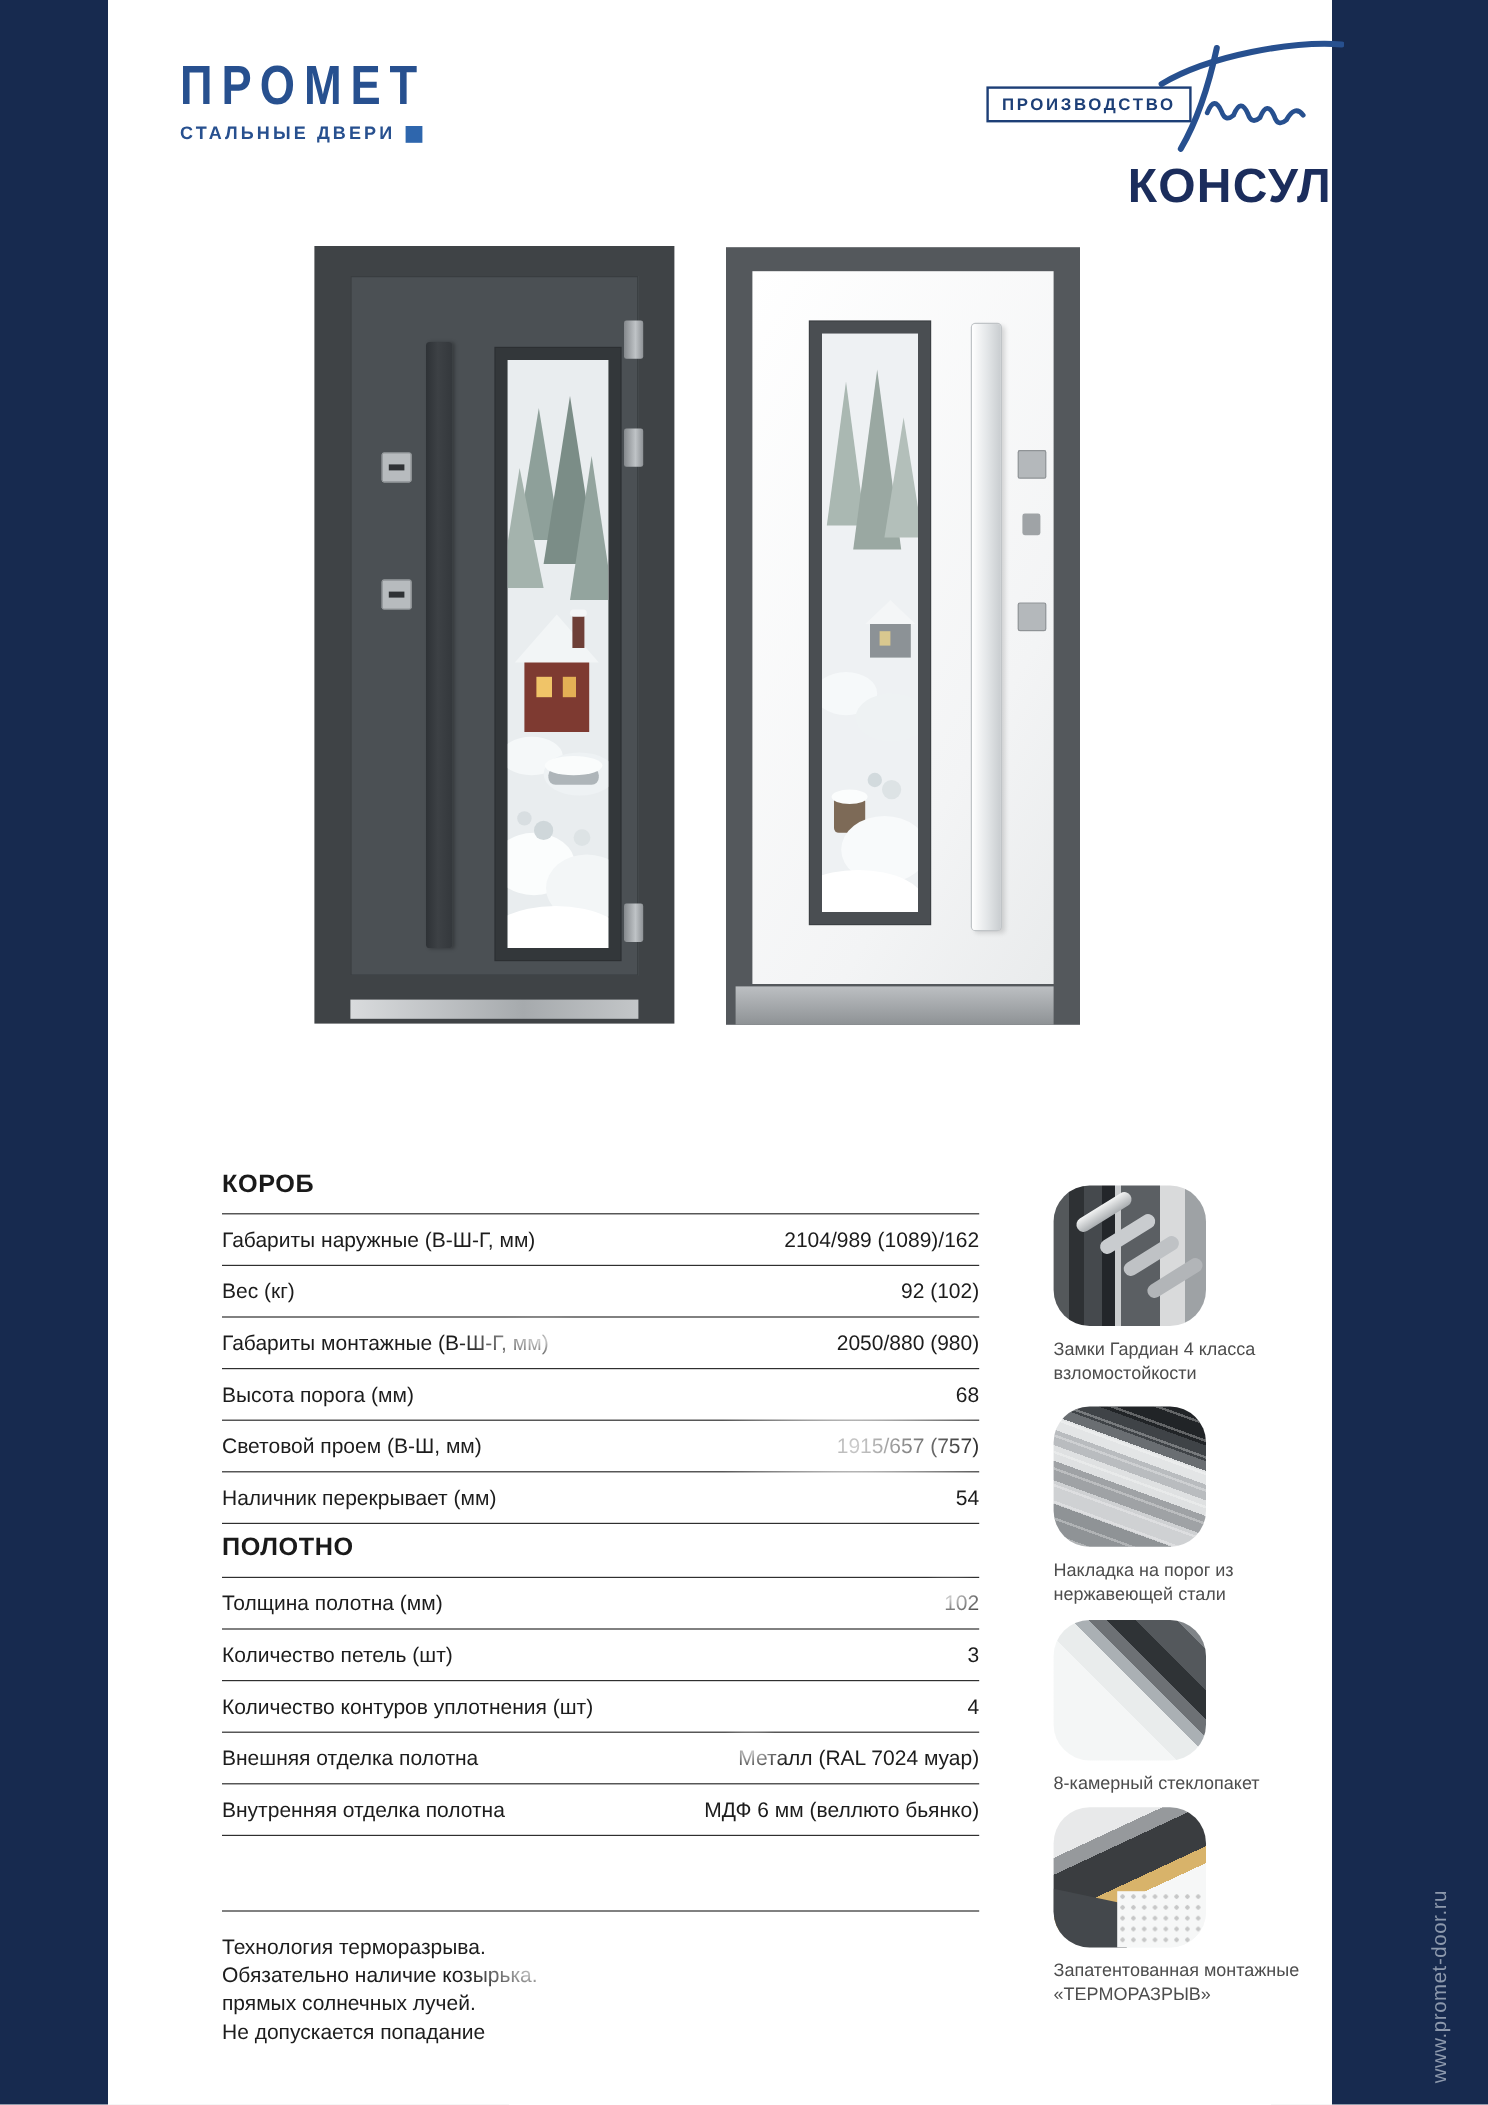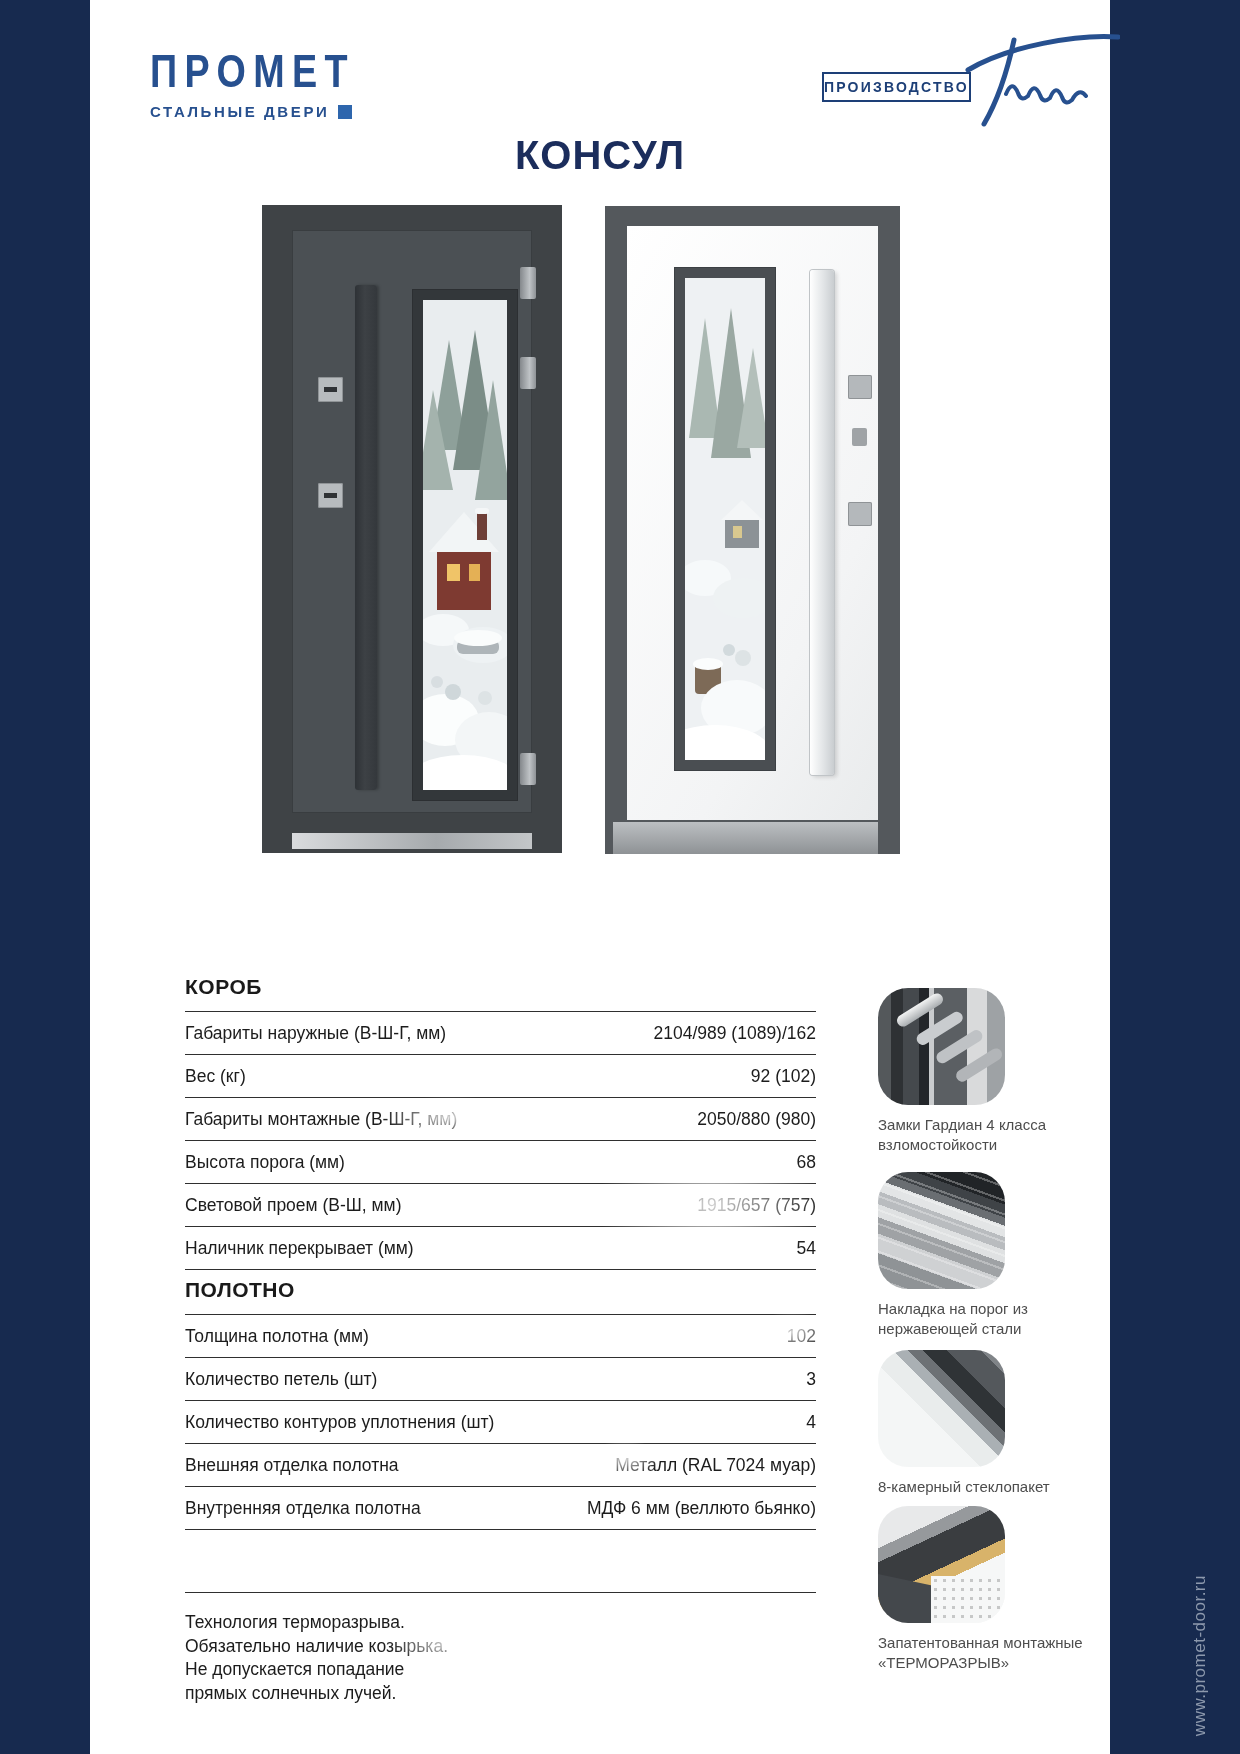--- a/index.html
+++ b/index.html
@@ -25,28 +25,28 @@
     font-size:46px;font-weight:800;letter-spacing:9px;line-height:1;
     transform:scaleX(.82);transform-origin:left center;white-space:nowrap;
   }
   .logo-sub{display:flex;align-items:center;gap:9px;margin-top:9px;}
   .logo-sub-text{font-size:15px;font-weight:700;letter-spacing:2.6px;white-space:nowrap;}
   .logo-square{width:14px;height:14px;background:#2e66ad;}
   .production{position:absolute;left:822px;top:72px;}
   .production-box{
     display:inline-block;border:2px solid #1d3f77;color:#1d3f77;
     font-size:14px;font-weight:700;letter-spacing:2.2px;
-    padding:5px 0;white-space:nowrap;
+    padding:5px 11px;white-space:nowrap;
   }
   .signature{position:absolute;left:950px;top:30px;}
 
   
   .page-title{
     position:absolute;left:90px;top:133px;width:1020px;margin:0;
-    text-align:center;font-size:40px;font-weight:800;letter-spacing:1px;
+    text-align:right;font-size:40px;font-weight:800;letter-spacing:1px;
     color:#1b2d5c;
   }
 
   
   .door{position:absolute;}
   .door *{position:absolute;}
   .door.front{left:262px;top:205px;width:300px;height:648px;background:#3f4346;}
   .front .leaf{left:30px;right:30px;top:25px;bottom:40px;background:#4b5054;
     box-shadow:inset 0 0 0 1px #393d40;}
   .front .handle{left:93px;top:80px;width:22px;height:505px;border-radius:3px;
@@ -312,22 +312,22 @@
 
   <figure class="feature">
     <div class="thumb thermal-break"><i class="art"></i></div>
     <figcaption>Запатентованная монтажные «ТЕРМОРАЗРЫВ»</figcaption>
   </figure>
 </aside>
 
   <div class="footnote" id="footnote">
       <div>Технология терморазрыва.</div>
       <div>Обязательно наличие козырька.</div>
+      <div>прямых солнечных лучей.</div>
       <div>Не допускается попадание</div>
-      <div>прямых солнечных лучей.</div>
     </div>
 
   <div class="smudge s1"></div>
   <div class="smudge s2"></div>
   <div class="smudge s3"></div>
   <div class="smudge s4"></div>
   <div class="smudge s5"></div>
 </div>
 
 </body></html>

